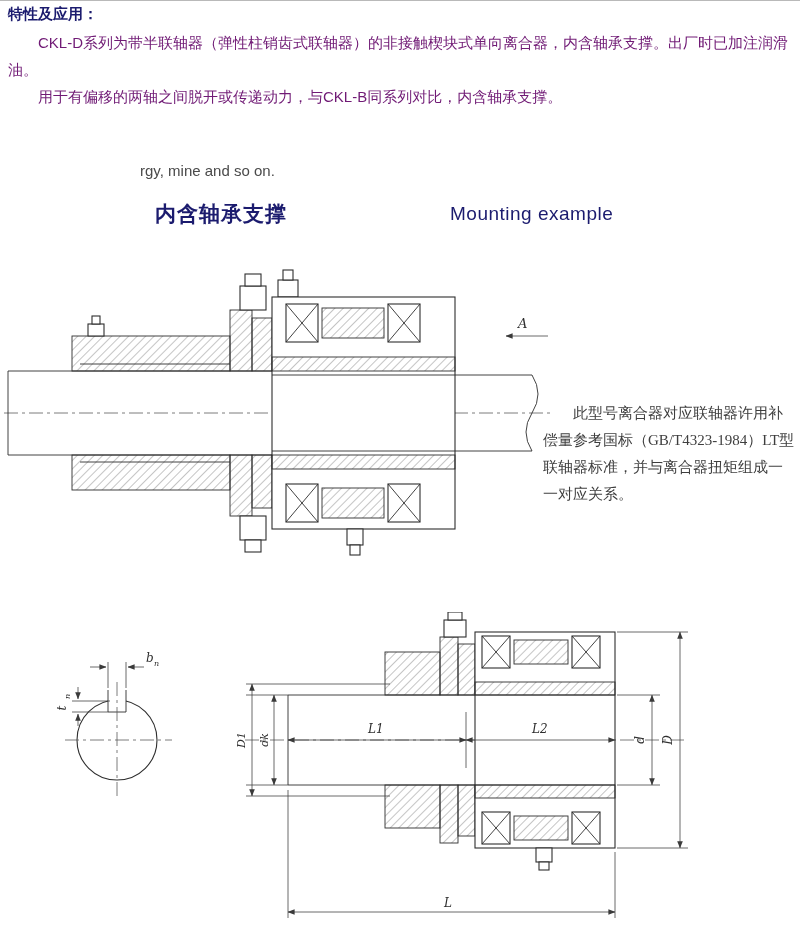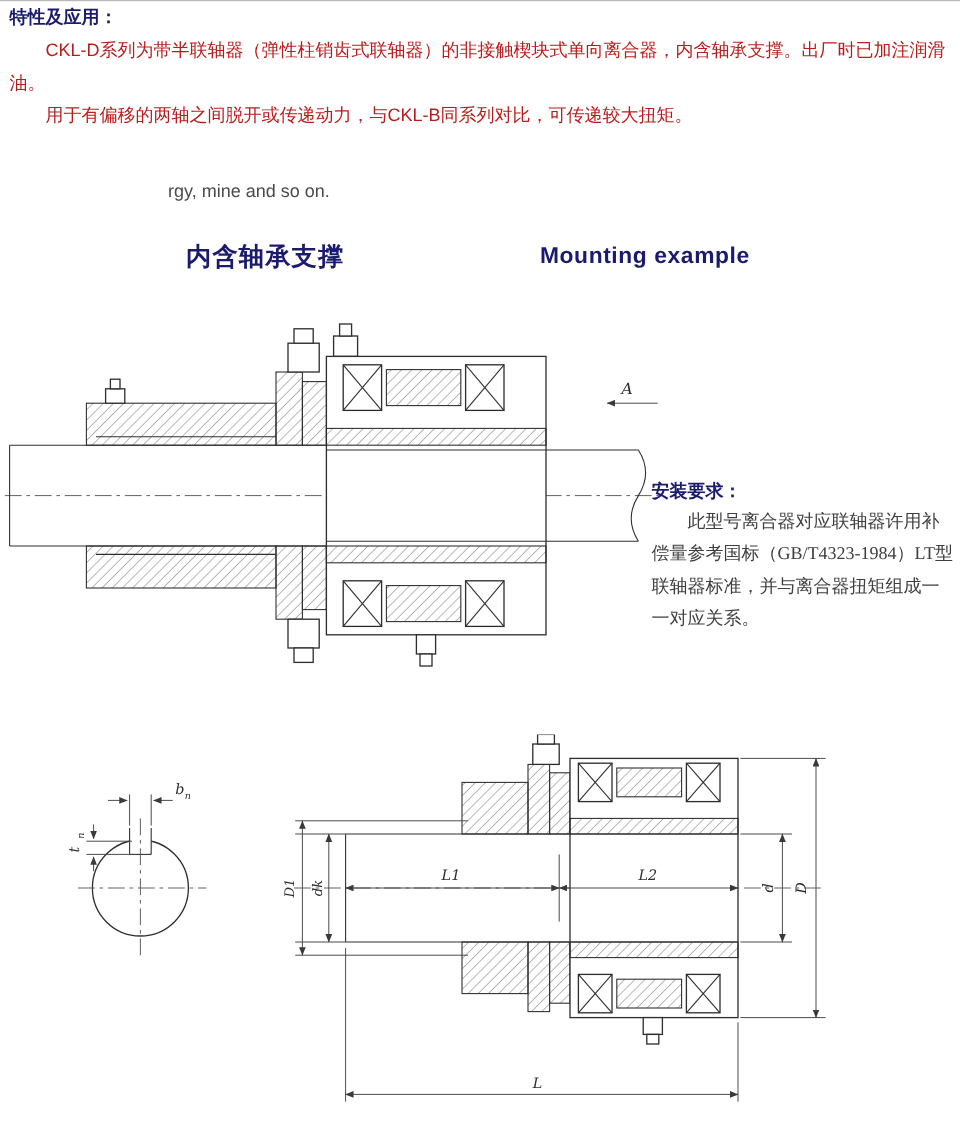--- a/index.html
+++ b/index.html
@@ -8,27 +8,27 @@
     background:#ffffff;
     font-family:"Liberation Sans","DejaVu Sans",sans-serif;
     color:#3e3e3e;
     position:relative;
     overflow:hidden;
   }
   .top-rule { position:absolute; top:0; left:0; width:800px; height:1px; background:#b9b9b9; }
 
   .intro { position:absolute; top:5px; left:8px; width:786px; }
   .intro h3 { font-size:15px; font-weight:bold; color:#1b1b6e; margin-bottom:5px; }
-  .intro p { font-size:15px; line-height:27px; text-indent:2em; color:#b91c1c; }
-
-  .en-frag { position:absolute; top:151px; left:140px; font-size:15px; color:#4a4a4a; }
+  .intro p { font-size:15px; line-height:27px; text-indent:2em; color:#701a75; }
+
+  .en-frag { position:absolute; top:162px; left:140px; font-size:15px; color:#4a4a4a; }
 
   .title-zh { position:absolute; top:200px; left:155px; font-size:21px; font-weight:bold;
               color:#1b1b6e; letter-spacing:1px; }
-  .title-en { position:absolute; top:203px; left:450px; font-size:19px; font-weight:bold;
+  .title-en { position:absolute; top:203px; left:450px; font-size:19px; font-weight:normal;
               color:#1b1b6e; letter-spacing:0.5px; }
 
   .notes { position:absolute; top:400px; left:543px; width:253px; }
   .notes h4 { font-size:15px; font-weight:bold; color:#1b1b6e; margin-bottom:3px; }
   .notes p { font-size:15px; line-height:27px; text-indent:2em; color:#3e3e3e;font-family:Liberation Serif, serif; }
 
   svg.draw1 { position:absolute; left:0; top:252px; }
   svg.draw2 { position:absolute; left:20px; top:612px; }
 
   .cl   { stroke:#5a5a5a; stroke-width:0.8; fill:none; stroke-dasharray:14 4 3 4; }
@@ -42,21 +42,21 @@
             font-size:8px; fill:#2e2e2e; }
 </style>
 </head>
 <body>
 
 <div class="top-rule"></div>
 
 <div class="intro">
   <h3>特性及应用：</h3>
   <p>CKL-D系列为带半联轴器（弹性柱销齿式联轴器）的非接触楔块式单向离合器，内含轴承支撑。出厂时已加注润滑油。</p>
-  <p>用于有偏移的两轴之间脱开或传递动力，与CKL-B同系列对比，可传递较大扭矩。</p>
+  <p>用于有偏移的两轴之间脱开或传递动力，与CKL-B同系列对比，内含轴承支撑。</p>
 </div>
 
 <div class="en-frag">rgy, mine and so on.</div>
 
 <h2 class="title-zh">内含轴承支撑</h2>
 <h2 class="title-en">Mounting example</h2>
 
 <svg class="draw1" width="555" height="335" viewBox="0 0 555 335">
   <defs>
     <pattern id="hA" patternUnits="userSpaceOnUse" width="6" height="6" patternTransform="rotate(45)">
@@ -142,21 +142,20 @@
     <rect class="ol" x="350" y="293" width="10" height="10"></rect>
   </g>
 
   <g>
     <text class="dimlbl" x="518" y="76" style="font-size:13px">A</text>
     <line class="dim" x1="548" y1="84" x2="506" y2="84" marker-end="url(#mA)"></line>
   </g>
 </svg>
 
 <div class="notes">
-  <h4>安装要求：</h4>
   <p>此型号离合器对应联轴器许用补偿量参考国标（GB/T4323-1984）LT型联轴器标准，并与离合器扭矩组成一一对应关系。</p>
 </div>
 
 <svg class="draw2" width="680" height="325" viewBox="0 0 680 325">
   <defs>
     <pattern id="hB" patternUnits="userSpaceOnUse" width="6" height="6" patternTransform="rotate(45)">
       <line x1="0" y1="0" x2="0" y2="6" stroke="#3a3a3a" stroke-width="0.6"></line>
     </pattern>
     <marker id="mB" viewBox="0 0 10 8" refX="9.5" refY="4" markerWidth="9" markerHeight="7" orient="auto-start-reverse">
       <path d="M0,0 L10,4 L0,8 Z" fill="#3a3a3a"></path>

